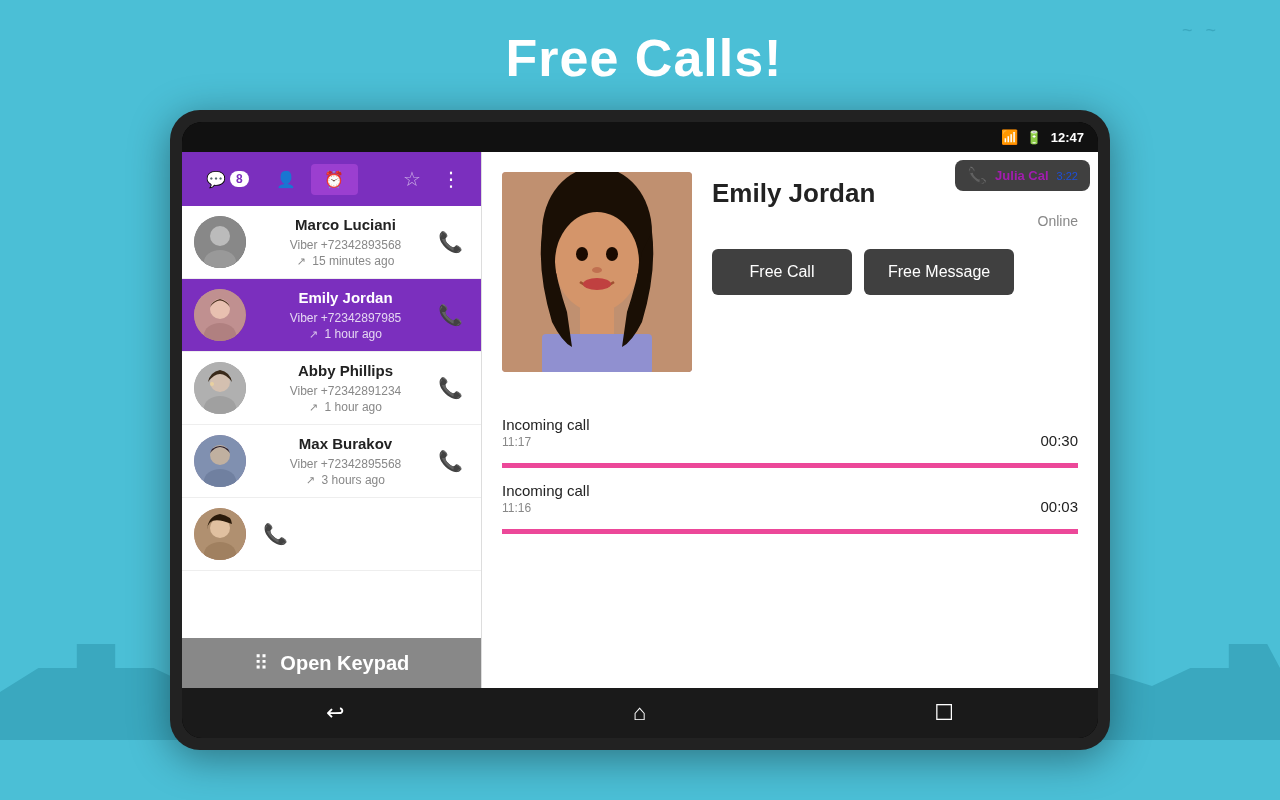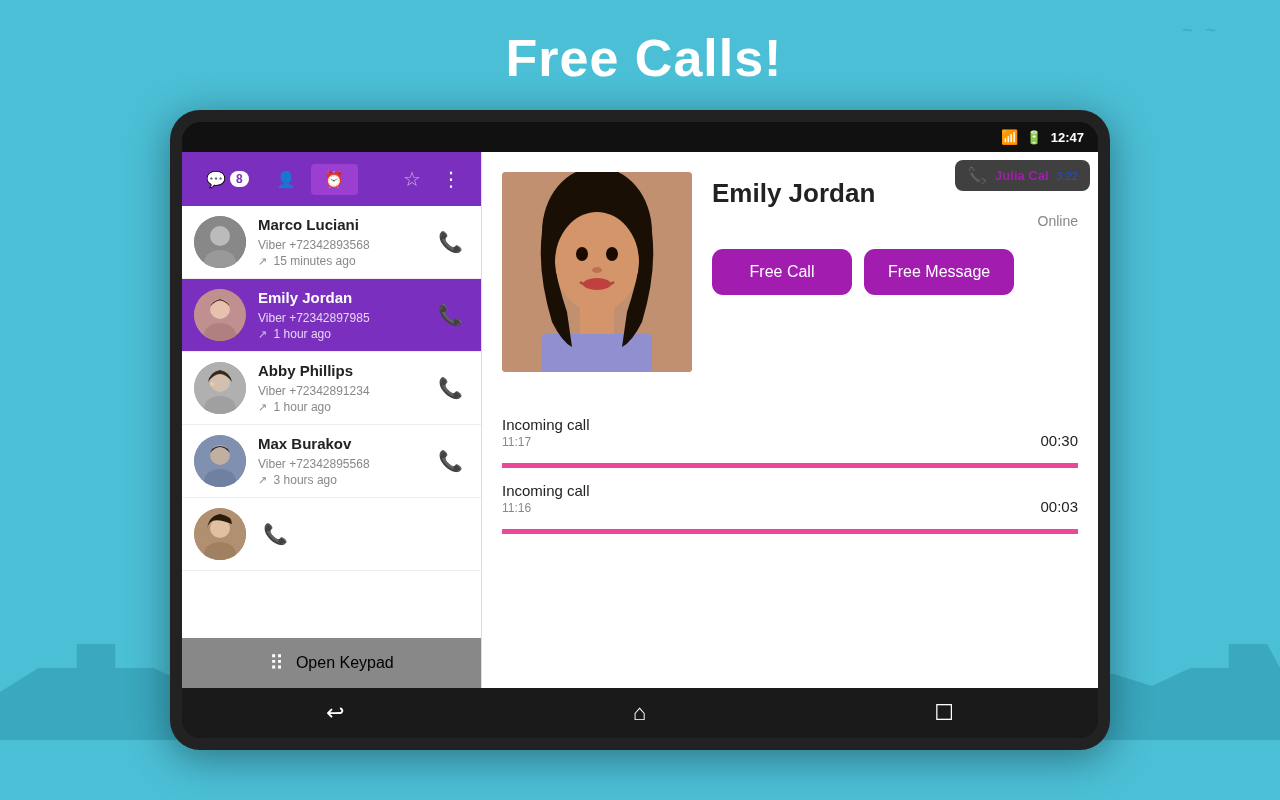--- a/index.html
+++ b/index.html
@@ -222,20 +222,21 @@
     }
     .avatar-max {
       background: linear-gradient(135deg, #9090b0 0%, #606090 100%);
     }
     .avatar-dina {
       background: linear-gradient(135deg, #c0a080 0%, #905040 100%);
     }
 
     .contact-info {
       flex: 1;
+      text-align: center;
     }
 
     .contact-name {
       font-size: 15px;
       font-weight: bold;
       color: #222;
     }
 
     .contact-number {
       font-size: 12px;
@@ -297,23 +298,23 @@
       gap: 12px;
       cursor: pointer;
     }
 
     .keypad-grid {
       color: white;
       font-size: 20px;
     }
 
     .keypad-label {
-      color: #000000;
-      font-size: 16px;
-      font-weight: 400;
+      color: #ffffff;
+      font-size: 20px;
+      font-weight: 700;
     }
 
     
     .right-panel {
       flex: 1;
       background: white;
       display: flex;
       flex-direction: column;
       position: relative;
     }
@@ -387,24 +388,24 @@
       text-align: right;
     }
 
     .action-buttons {
       display: flex;
       gap: 12px;
       margin-top: 20px;
     }
 
     .btn-free-call, .btn-free-message {
-      background: #a21caf;
+      background: #404040;
       color: white;
       border: none;
-      border-radius: 11px;
+      border-radius: 6px;
       padding: 14px 24px;
       font-size: 16px;
       font-weight: 500;
       cursor: pointer;
       min-width: 140px;
       text-align: center;
     }
 
     
     .call-history {

